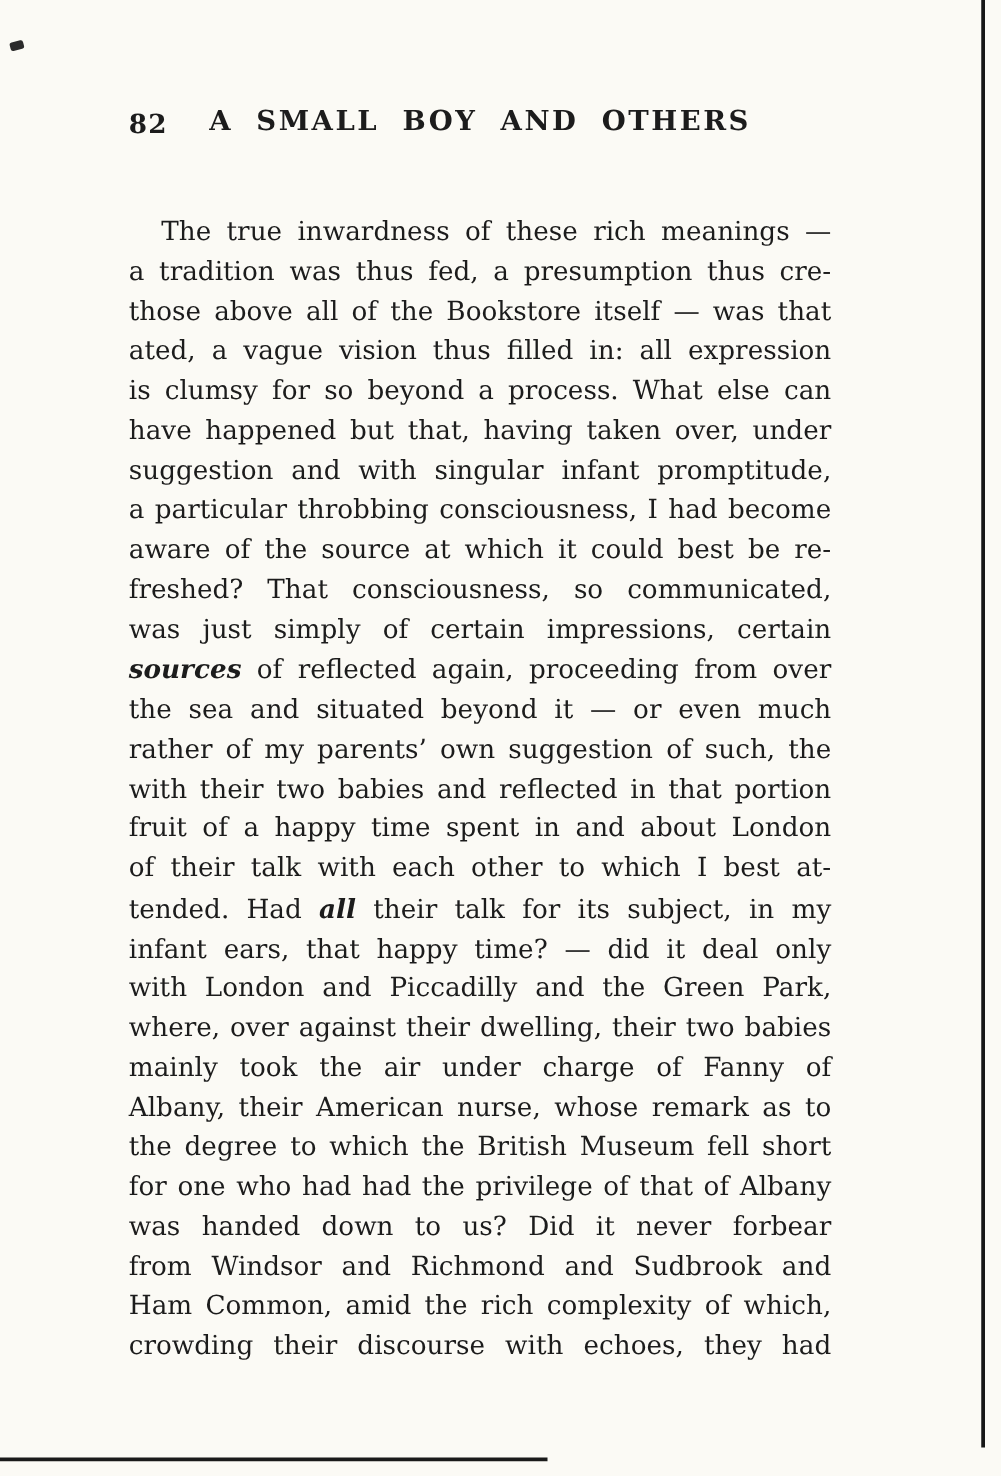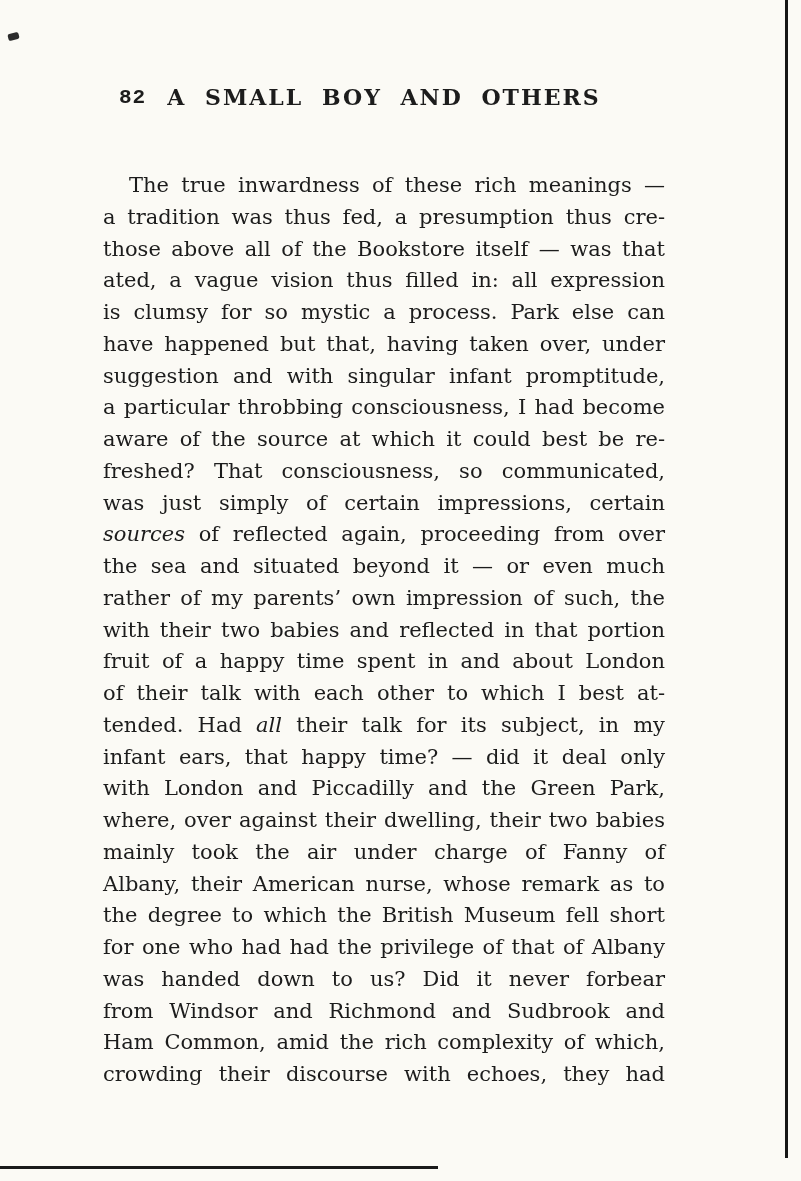--- a/index.html
+++ b/index.html
@@ -15,26 +15,25 @@
 
   .page-header {
     position: absolute;
     left: 103px;
     top: 84px;
     width: 562px;
     height: 32px;
   }
   .page-number {
     position: absolute;
-    left: 16px;
+    left: 0;
     top: 2px;
     font-size: 21px;
     font-weight: 700;
     letter-spacing: 1px;
-    font-family: Liberation Mono, monospace;
   }
   .running-title {
     position: absolute;
     left: 50%;
     top: 0;
     transform: translateX(-50%);
     margin: 0;
     font-size: 22px;
     font-weight: 700;
     letter-spacing: 2px;
@@ -49,21 +48,21 @@
     top: 130px;
     width: 562px;
     font-size: 21px;
     line-height: 31.75px;
   }
   .line {
     text-align: justify;
     text-align-last: justify;
   }
   .line.indent { padding-left: 26px; margin-top: 40px; }
-  .italic { font-style: italic; }
+  .italic { font-style: italic; font-weight: bold; }
 
   
   .scan-edge-right {
     position: absolute;
     left: 785px;
     top: 0;
     width: 3px;
     height: 1158px;
     background: #161616;
   }
@@ -93,30 +92,30 @@
   <span class="page-number">82</span>
   <h1 class="running-title">A SMALL BOY AND OTHERS</h1>
 </header>
 
 <main>
   <div class="paragraph">
       <div class="line indent"><span>The true inwardness of these rich meanings —</span></div>
       <div class="line"><span>a tradition was thus fed, a presumption thus cre-</span></div>
       <div class="line"><span>those above all of the Bookstore itself — was that</span></div>
       <div class="line"><span>ated, a vague vision thus filled in: all expression</span></div>
-      <div class="line"><span>is clumsy for so mystic a process. Park else can</span></div>
+      <div class="line"><span>is clumsy for so beyond a process. What else can</span></div>
       <div class="line"><span>have happened but that, having taken over, under</span></div>
       <div class="line"><span>suggestion and with singular infant promptitude,</span></div>
       <div class="line"><span>a particular throbbing consciousness, I had become</span></div>
       <div class="line"><span>aware of the source at which it could best be re-</span></div>
       <div class="line"><span>freshed? That consciousness, so communicated,</span></div>
       <div class="line"><span>was just simply of certain impressions, certain</span></div>
       <div class="line"><span class="italic">sources</span><span> of reflected again, proceeding from over</span></div>
       <div class="line"><span>the sea and situated beyond it — or even much</span></div>
-      <div class="line"><span>rather of my parents’ own impression of such, the</span></div>
+      <div class="line"><span>rather of my parents’ own suggestion of such, the</span></div>
       <div class="line"><span>with their two babies and reflected in that portion</span></div>
       <div class="line"><span>fruit of a happy time spent in and about London</span></div>
       <div class="line"><span>of their talk with each other to which I best at-</span></div>
       <div class="line"><span>tended. Had </span><span class="italic">all</span><span> their talk for its subject, in my</span></div>
       <div class="line"><span>infant ears, that happy time? — did it deal only</span></div>
       <div class="line"><span>with London and Piccadilly and the Green Park,</span></div>
       <div class="line"><span>where, over against their dwelling, their two babies</span></div>
       <div class="line"><span>mainly took the air under charge of Fanny of</span></div>
       <div class="line"><span>Albany, their American nurse, whose remark as to</span></div>
       <div class="line"><span>the degree to which the British Museum fell short</span></div>

